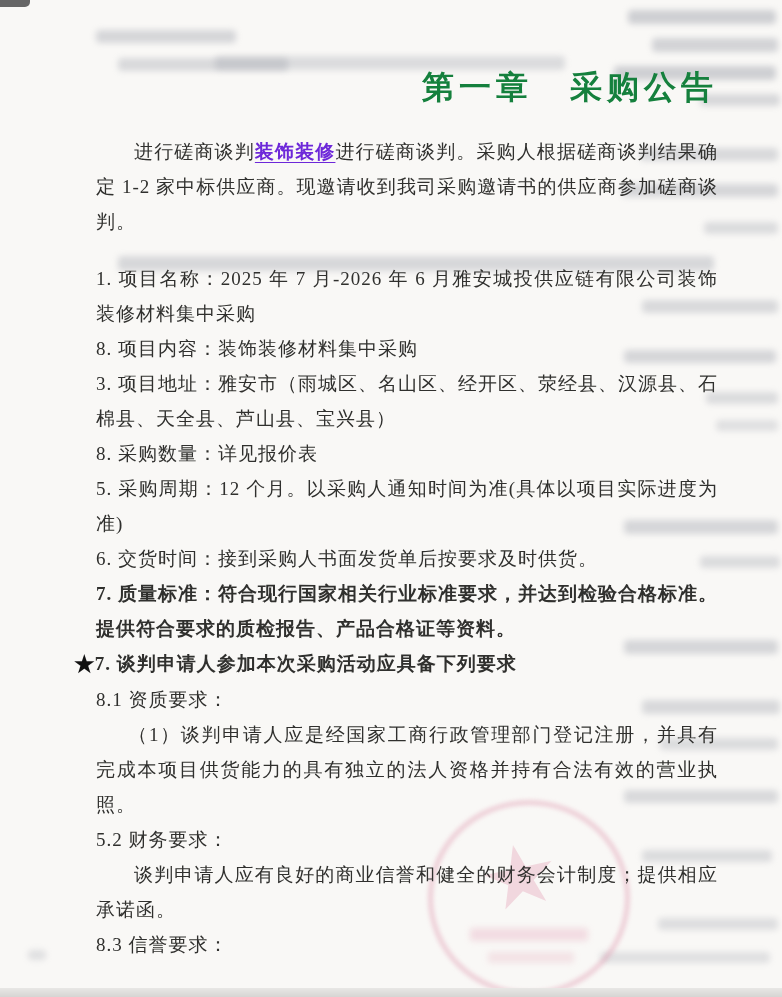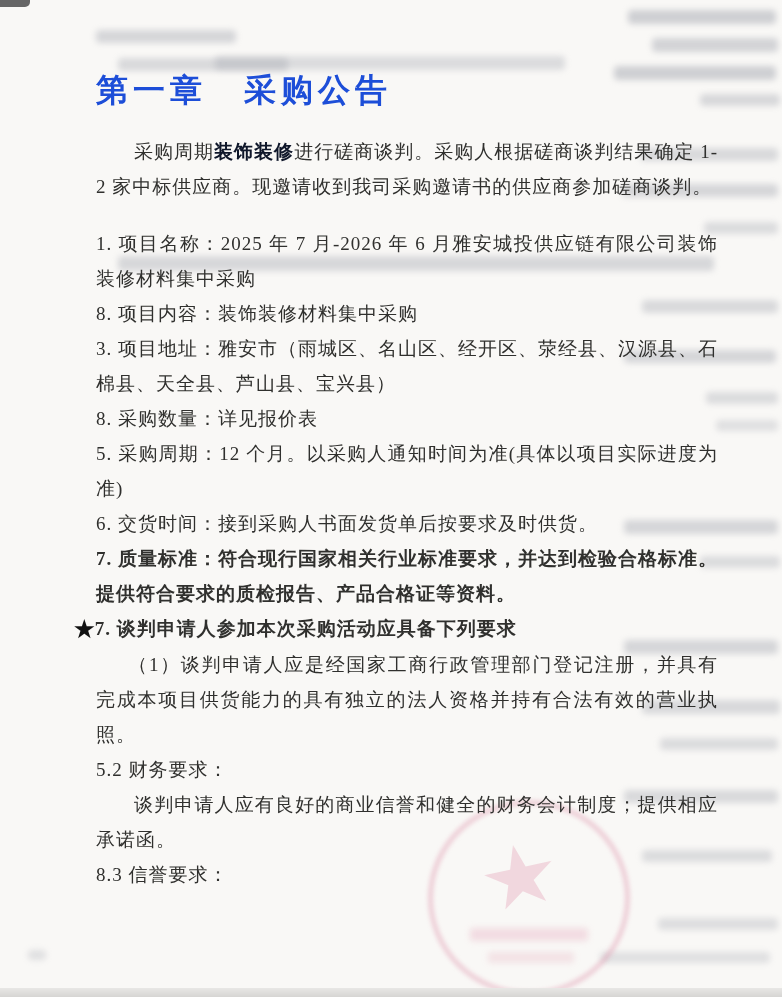--- a/index.html
+++ b/index.html
@@ -14,41 +14,42 @@
     background: #f9f8f6;
     overflow: hidden;
     color: #2e2d2b;
   }
   .content {
     position: absolute;
     left: 96px; right: 64px; top: 70px;
     z-index: 3;
   }
   .doc-title {
-    font-family: Liberation Sans, sans-serif;
+    font-family: Liberation Mono, monospace;
     font-weight: 700;
     font-size: 32px;
     line-height: 40px;
     letter-spacing: 5px;
-    text-align: left;
-    color: #1d4ed8;
+    text-align: right;
+    color: #15803d;
     margin: 0 0 24px 0;
   }
   .content p {
     margin: 0;
     font-size: 19px;
     line-height: 35px;
     letter-spacing: 1px;
     text-align: justify;
     color: #30302e;
   }
   .intro { text-indent: 2em; margin-bottom: 22px !important; }
   .em-underline {
     font-weight: bold;
-    color: #0f172a;
+    color: #6d28d9;
+    text-decoration: underline;
     text-underline-offset: 4px;
   }
   .bold { font-weight: bold; color: #1c1c1c; }
   .indent17 { text-indent: 1.7em; }
   .indent2 { text-indent: 2em; }
   .star-line { margin-left: -22px !important; }
   .star-glyph {
     font-family: "Liberation Sans", sans-serif;
     font-size: 23px;
     letter-spacing: 0;
@@ -155,31 +156,32 @@
     <div class="stamp-ring"></div>
     <div class="stamp-star"></div>
     <div class="stamp-bar1"></div>
     <div class="stamp-bar2"></div>
   </div>
 
   <div class="content">
 
     <h1 class="doc-title">第一章　采购公告</h1>
 
-    <p class="intro"><span>采购周期</span><span class="em-underline">装饰装修</span><span>进行磋商谈判。采购人根据磋商谈判结果确定 1-2 家中标供应商。现邀请收到我司采购邀请书的供应商参加磋商谈判。</span></p>
+    <p class="intro"><span>进行磋商谈判</span><span class="em-underline">装饰装修</span><span>进行磋商谈判。采购人根据磋商谈判结果确定 1-2 家中标供应商。现邀请收到我司采购邀请书的供应商参加磋商谈判。</span></p>
 
     <p>1. 项目名称：2025 年 7 月-2026 年 6 月雅安城投供应链有限公司装饰装修材料集中采购</p>
     <p>8. 项目内容：装饰装修材料集中采购</p>
     <p>3. 项目地址：雅安市（雨城区、名山区、经开区、荥经县、汉源县、石棉县、天全县、芦山县、宝兴县）</p>
     <p>8. 采购数量：详见报价表</p>
     <p>5. 采购周期：12 个月。以采购人通知时间为准(具体以项目实际进度为准)</p>
     <p>6. 交货时间：接到采购人书面发货单后按要求及时供货。</p>
     <p class="bold">7. 质量标准：符合现行国家相关行业标准要求，并达到检验合格标准。提供符合要求的质检报告、产品合格证等资料。</p>
 
     <p class="bold star-line"><span class="star-glyph">★</span><span>7. 谈判申请人参加本次采购活动应具备下列要求</span></p>
 
+    <p>8.1 资质要求：</p>
     <p class="indent17">（1）谈判申请人应是经国家工商行政管理部门登记注册，并具有完成本项目供货能力的具有独立的法人资格并持有合法有效的营业执照。</p>
     <p>5.2 财务要求：</p>
     <p class="indent2">谈判申请人应有良好的商业信誉和健全的财务会计制度；提供相应承诺函。</p>
     <p>8.3 信誉要求：</p>
 
   </div>
 </div>
 
 </body></html>

